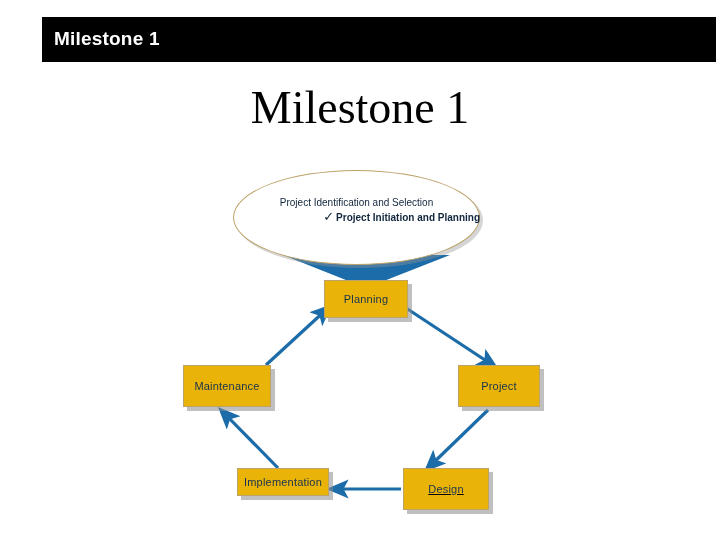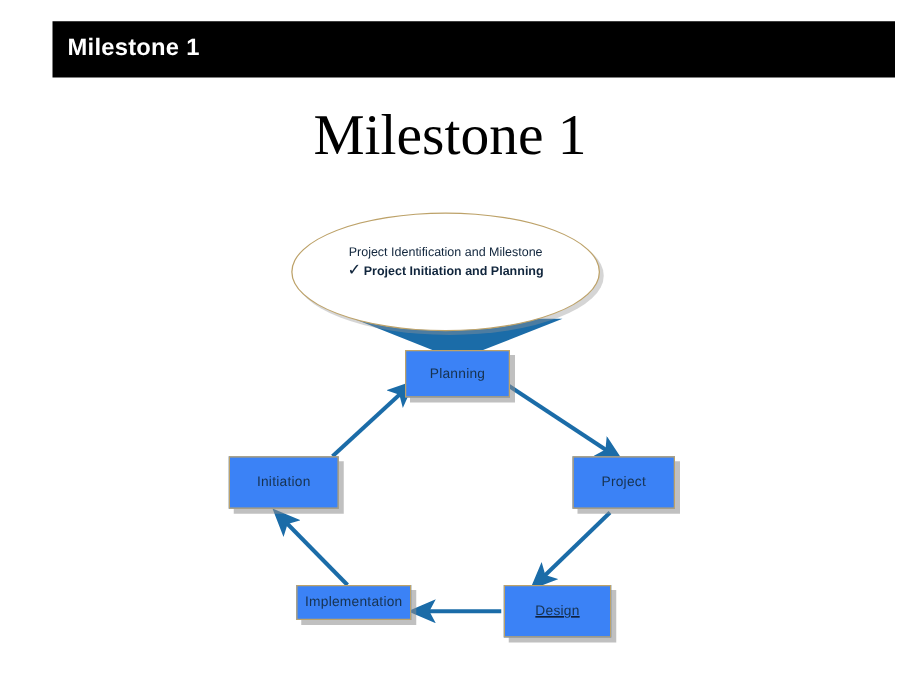--- a/index.html
+++ b/index.html
@@ -66,21 +66,21 @@
     left: 0;
     top: 0;
     width: 420px;
     height: 370px;
   }
 
   
   .phase-box {
     position: absolute;
     box-sizing: border-box;
-    background: #3b82f6;
+    background: #eab308;
     border: 1px solid #bda269;
     box-shadow: 4px 4px 0 0 rgba(140,140,140,0.55);
     display: flex;
     align-items: center;
     justify-content: center;
   }
   .phase-label {
     color: #17324f;
     font-family: "Liberation Sans", sans-serif;
     font-size: 11px;
@@ -115,21 +115,21 @@
     width: 247px;
     text-align: center;
     color: #10253c;
   }
   .ellipse-line {
     font-family: "Liberation Sans", sans-serif;
     font-size: 10px;
     line-height: 14px;
     white-space: nowrap;
   }
-  .ellipse-line.bold { font-weight: bold; }
+  .ellipse-line.bold { font-weight: bold; text-align: right; }
   .check-mark {
     font-family: "DejaVu Sans", sans-serif;
     font-size: 13px;
     font-weight: normal;
     margin-right: 2px;
   }
 </style>
 </head>
 <body>
 
@@ -161,38 +161,38 @@
 
       <line x1="338" y1="250" x2="278" y2="308" stroke="#1b6ca8" stroke-width="3.2" marker-end="url(#ah)"></line>
 
       <line x1="251" y1="329" x2="182" y2="329" stroke="#1b6ca8" stroke-width="3.2" marker-end="url(#ah)"></line>
 
       <line x1="128" y1="308" x2="72" y2="251" stroke="#1b6ca8" stroke-width="3.2" marker-end="url(#ah)"></line>
     </svg>
 
     <div id="milestone-ellipse"></div>
     <div id="ellipse-text">
-      <div class="ellipse-line">Project Identification and Milestone</div>
+      <div class="ellipse-line">Project Identification and Selection</div>
       <div class="ellipse-line bold"><span class="check-mark">✓</span><span>Project Initiation and Planning</span></div>
     </div>
 
     <div class="phase-box" id="box-planning">
       <span class="phase-label">Planning</span>
     </div>
 
     <div class="phase-box" id="box-analysis">
       <span class="phase-label">Project</span>
     </div>
 
     <div class="phase-box" id="box-design">
       <span class="phase-label">Design</span>
     </div>
 
     <div class="phase-box" id="box-implementation">
       <span class="phase-label">Implementation</span>
     </div>
 
     <div class="phase-box" id="box-maintenance">
-      <span class="phase-label">Initiation</span>
+      <span class="phase-label">Maintenance</span>
     </div>
 
   </div>
 </div>
 
 </body></html>

